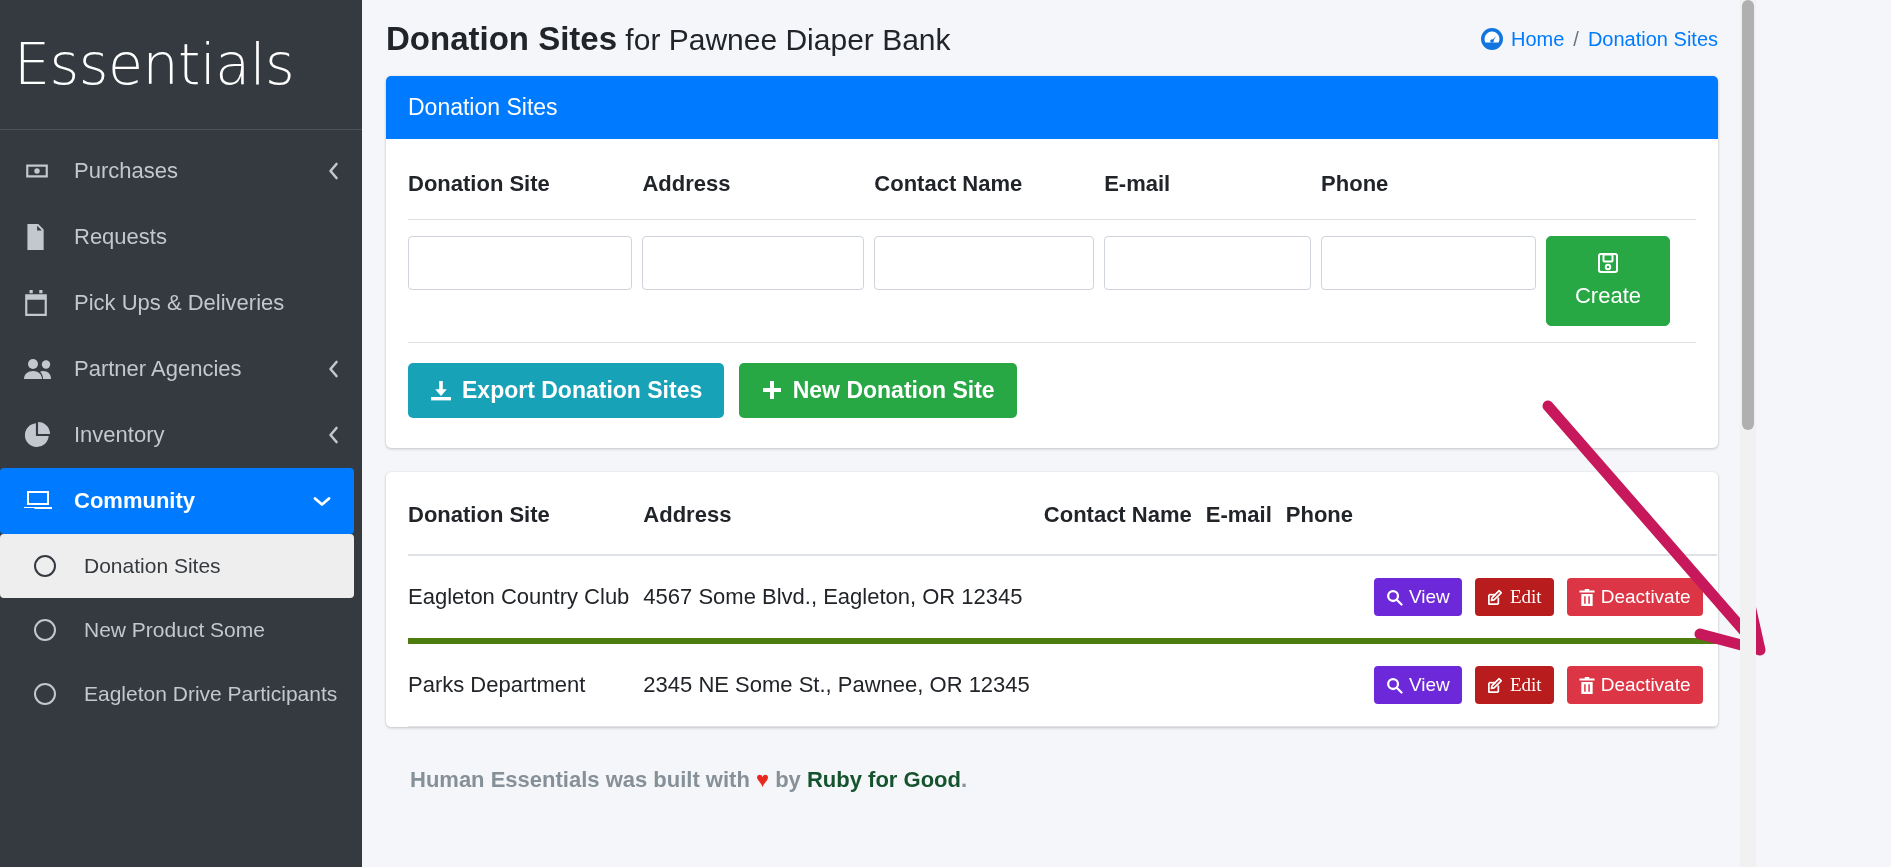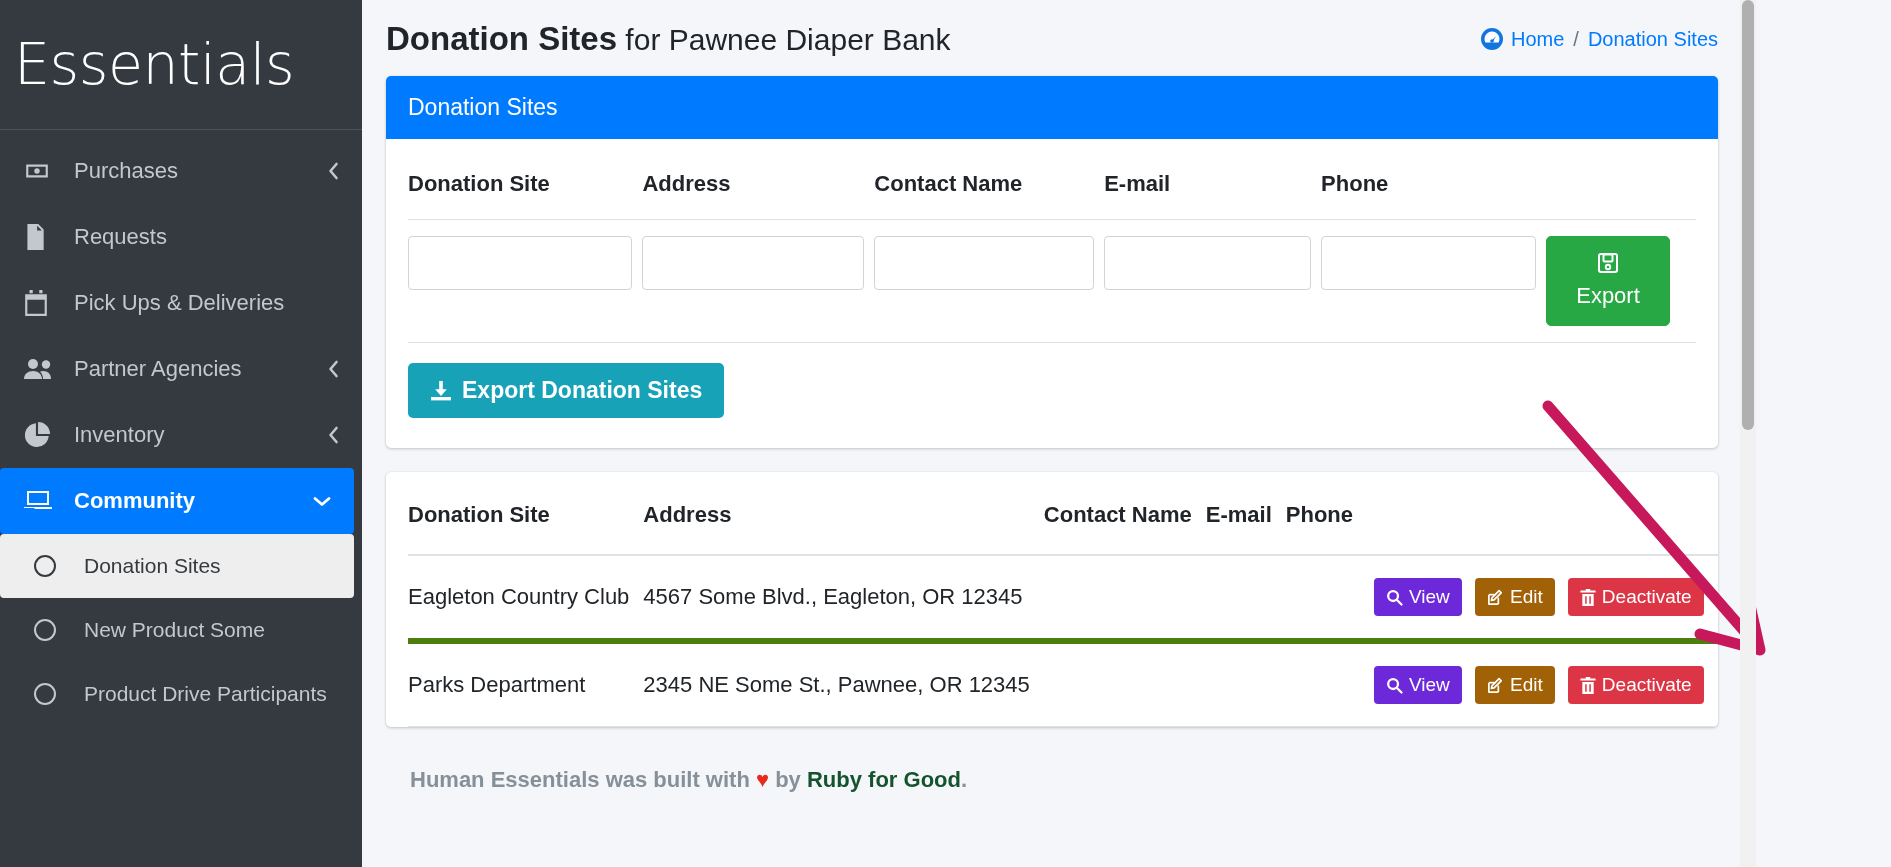--- a/index.html
+++ b/index.html
@@ -213,21 +213,21 @@
     display: inline-flex; align-items: center; gap: 6px;
     border: none; border-radius: 4px;
     color: #ffffff; font-size: 19px;
     padding: 8px 12px;
     margin-left: 7px;
     cursor: pointer;
     font-family: "Liberation Sans", sans-serif;
     vertical-align: middle;
   }
   .sm-view { background: #6d28d9; }
-  .sm-edit { background: #a16207; }
+  .sm-edit { background: #b91c1c; font-family: Liberation Serif, serif; }
   .sm-del  { background: #dc3545; }
 
   .footer {
     padding: 16px 24px 0 24px;
     font-size: 22px;
     color: #869099;
     font-weight: bold;
   }
   .footer a { color: #14532d; text-decoration: none; }
   .footer .heart { color: #e8291e; }
@@ -357,21 +357,21 @@
         <span class="ico">
             <span class="ring"></span>
           </span>
         <span>New Product Some</span>
       </div>
 
       <div class="subnav-item">
         <span class="ico">
             <span class="ring"></span>
           </span>
-        <span>Product Drive Participants</span>
+        <span>Eagleton Drive Participants</span>
       </div>
 
     </nav>
   </aside>
 
   <section class="main">
 
     <div class="content-header">
       <h1 class="page-title">
         <span class="bold">Donation Sites</span><span class="sub"> for Pawnee Diaper Bank</span>
@@ -426,36 +426,44 @@
                 </td>
                 <td>
                   <button class="btn-create">
                     <span>
                       <svg width="24" height="24" viewBox="0 0 24 24" fill="none" stroke="#ffffff" stroke-width="2">
                           <rect x="3" y="3" width="18" height="18" rx="2"></rect>
                           <rect x="7.5" y="3.5" width="9" height="7" rx="1"></rect>
                           <circle cx="12" cy="16" r="2.2"></circle>
                         </svg>
                     </span>
-                    <span>Export</span>
+                    <span>Create</span>
                   </button>
                 </td>
               </tr>
             </tbody>
           </table>
 
           <div class="action-bar" style="padding-left:0;padding-right:0">
             <button class="btn btn-info">
               <span>
                 <svg width="22" height="22" viewBox="0 0 22 22" fill="#ffffff">
                     <path d="M9.2 1h3.6v8.3h4L11 16 5.2 9.3h4V1z"></path>
                     <path d="M1 17h20v3.4H1z"></path>
                   </svg>
               </span>
               <span>Export Donation Sites</span>
+            </button>
+            <button class="btn btn-success" style="margin-left:10px">
+              <span>
+                <svg width="22" height="22" viewBox="0 0 22 22" fill="#ffffff">
+                    <path d="M9 1h4v7h7v4h-7v7H9v-7H2V8h7V1z"></path>
+                  </svg>
+              </span>
+              <span>New Donation Site</span>
             </button>
           </div>
         </div>
       </div>
 
       <div class="card">
         <div class="card-body" style="padding:4px 22px 0 22px">
           <table class="data-table">
             <thead>
               <tr>

